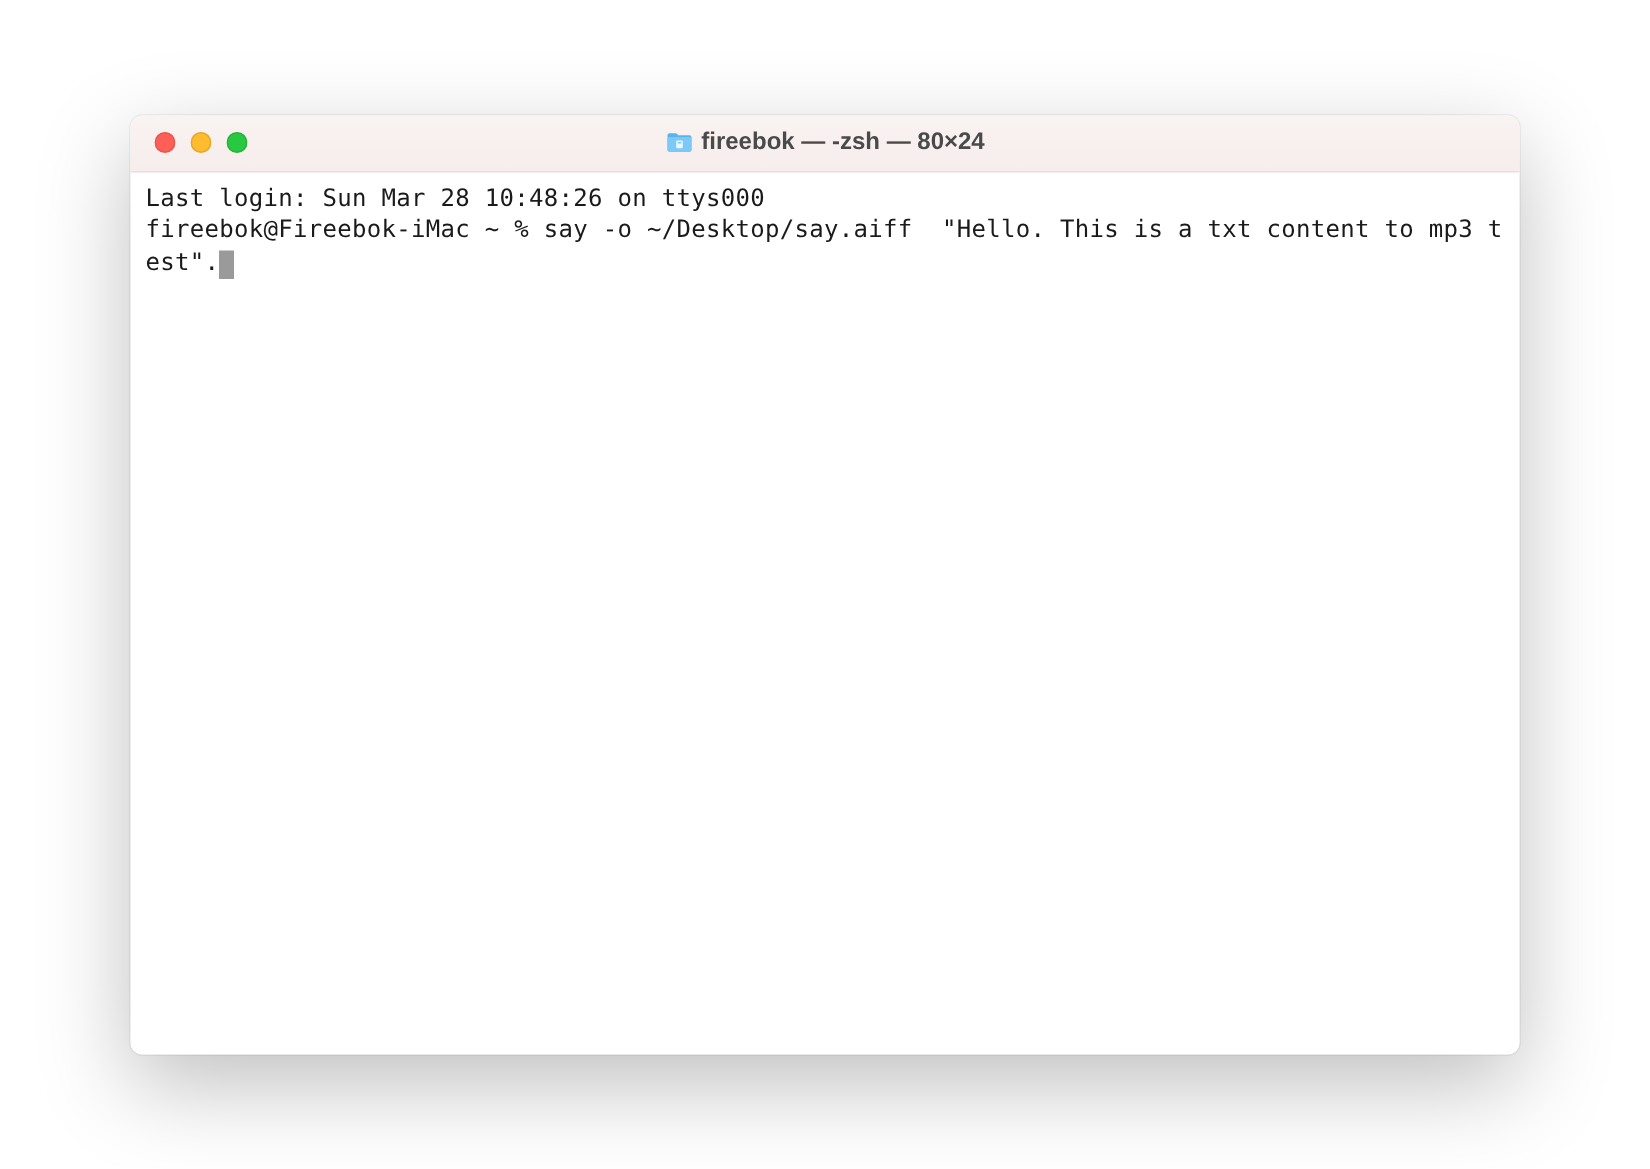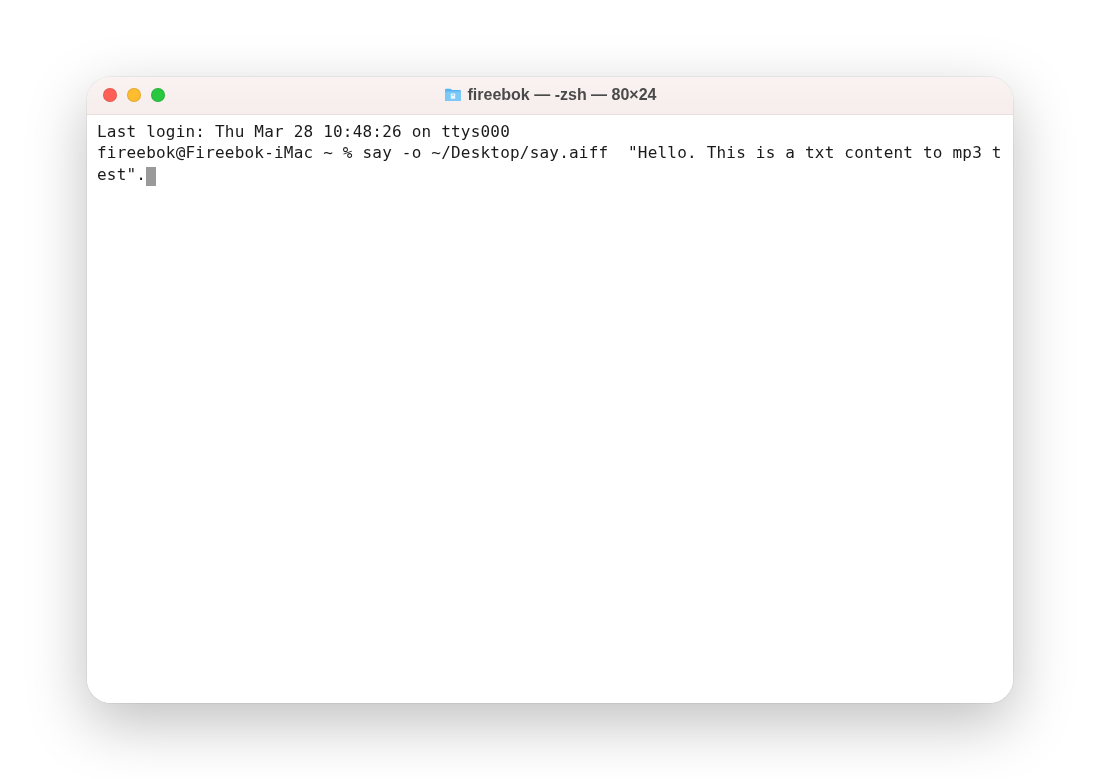--- a/index.html
+++ b/index.html
@@ -13,21 +13,21 @@
       background: #ffffff;
       font-family: -apple-system, BlinkMacSystemFont, "Segoe UI", sans-serif;
       display: flex;
       align-items: center;
       justify-content: center;
     }
     .terminal-window {
       width: 926px;
       height: 626px;
       background: #ffffff;
-      border-radius: 24px;
+      border-radius: 8px;
       box-shadow: 0 20px 60px rgba(0,0,0,0.25), 0 0 0 1px rgba(0,0,0,0.05);
       overflow: hidden;
       display: flex;
       flex-direction: column;
     }
     .title-bar {
       height: 38px;
       background: linear-gradient(to bottom, #f9f3f2, #f6edec);
       border-bottom: 1px solid #e8dedc;
       display: flex;
@@ -108,14 +108,14 @@
         <svg width="18" height="14" viewBox="0 0 18 14">
           <path d="M1 2.2 C1 1.3 1.6 0.8 2.4 0.8 L6.2 0.8 C6.8 0.8 7.1 1 7.5 1.4 L8.1 2.1 L15.6 2.1 C16.4 2.1 17 2.7 17 3.5 L17 11.6 C17 12.5 16.4 13.1 15.6 13.1 L2.4 13.1 C1.6 13.1 1 12.5 1 11.6 Z" fill="#57b4f2"></path>
           <rect x="1" y="3.4" width="16" height="9.7" rx="1.2" fill="#7cc8f7"></rect>
           <rect x="6.8" y="5.6" width="4.4" height="5.2" rx="0.6" fill="#ffffff" opacity="0.85"></rect>
           <rect x="7.8" y="6.6" width="2.4" height="1" fill="#7cc8f7"></rect>
         </svg>
       </span>
       <span>fireebok — -zsh — 80×24</span>
     </div>
   </div>
-  <div class="terminal-body"><span class="term-line">Last login: Thu Mar 28 10:48:26 on ttys000</span><span>fireebok@Fireebok-iMac ~ % </span><span>say -o ~/Desktop/say.aiff  "Hello. This is a txt content to mp3 test".</span><span class="cursor-block"></span></div>
+  <div class="terminal-body"><span class="term-line">Last login: Sun Mar 28 10:48:26 on ttys000</span><span>fireebok@Fireebok-iMac ~ % </span><span>say -o ~/Desktop/say.aiff  "Hello. This is a txt content to mp3 test".</span><span class="cursor-block"></span></div>
 </div>
 
 </body></html>

